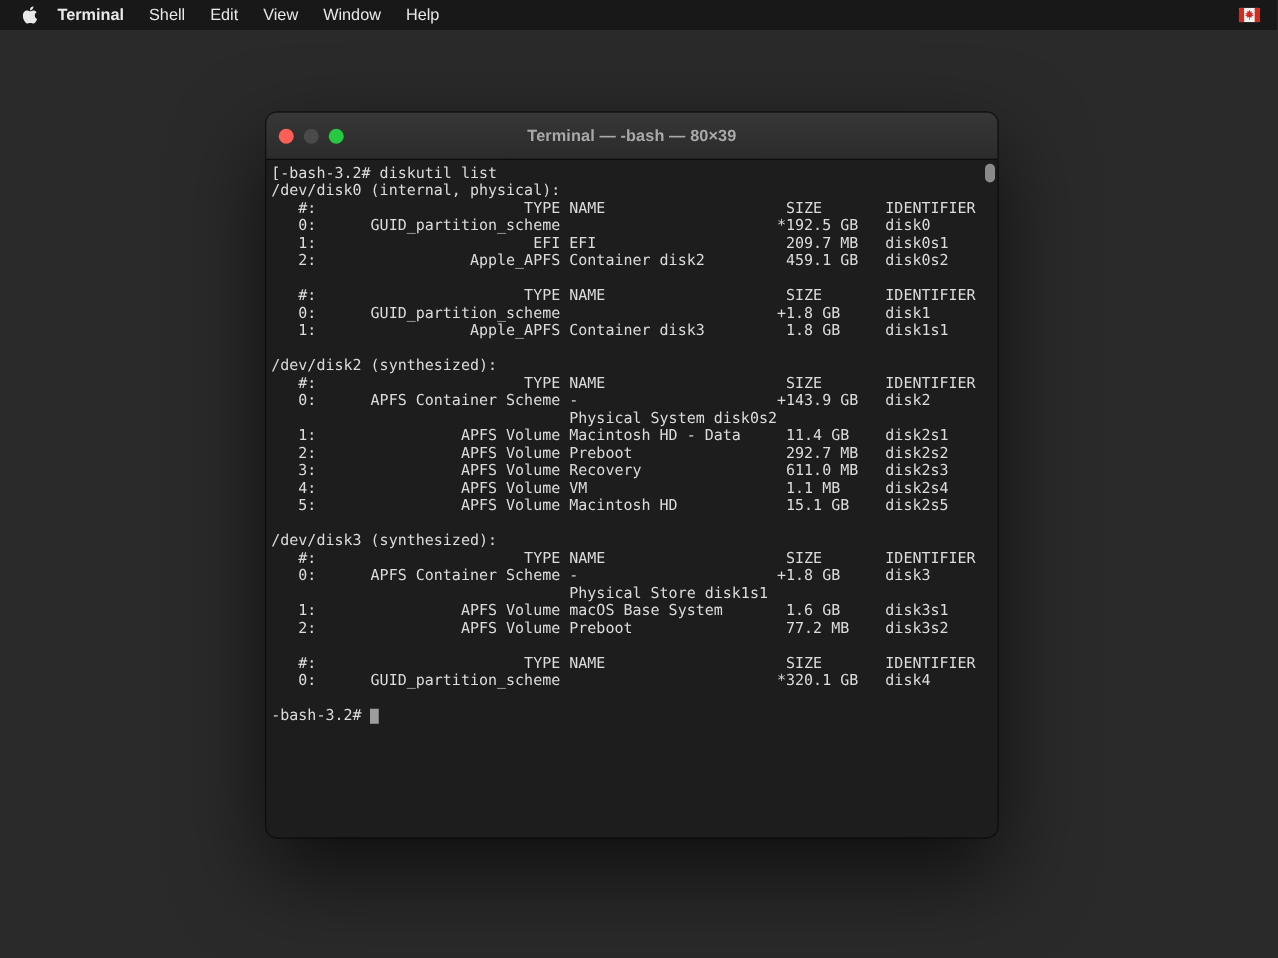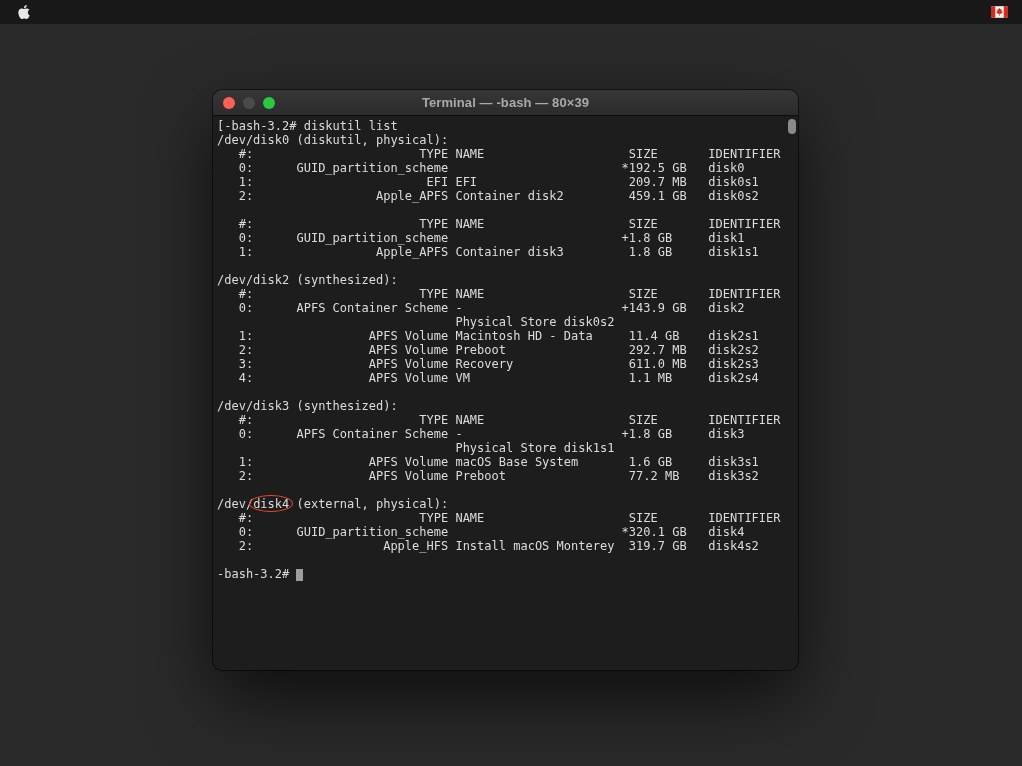--- a/index.html
+++ b/index.html
@@ -20,21 +20,21 @@
   .menu-spacer { flex: 1; }
   .flag { margin-right: 14px; display: flex; border-radius: 2px; overflow: hidden; }
 
   
   .window {
     position: absolute; left: 213px; top: 90px; width: 585px; height: 580px;
     border-radius: 9px; background: #1d1d1d; overflow: hidden;
     box-shadow: 0 28px 70px rgba(0,0,0,.65), 0 0 0 1px rgba(0,0,0,.55);
   }
   .titlebar {
-    height: 26px; background: linear-gradient(#373737, #2b2b2b);
+    height: 38px; background: linear-gradient(#373737, #2b2b2b);
     border-bottom: 1px solid #0d0d0d; position: relative;
     display: flex; align-items: center; justify-content: center;
   }
   .traffic { position: absolute; left: 10px; top: 0; bottom: 0; display: flex; align-items: center; gap: 8px; }
   .tl { width: 12px; height: 12px; border-radius: 50%; }
   .tl.red   { background: var(--close-red, #ff5f57); }
   .tl.gray  { background: var(--minimize-gray, #4a4a4a); }
   .tl.green { background: var(--zoom-green, #28c840); }
   .title { color: #a9a9a9; font-size: 13px; font-weight: 600; letter-spacing: .1px; }
 
@@ -54,20 +54,28 @@
 </style>
 </head>
 <body>
 
 <div class="menu-bar">
   <span class="apple">
     <svg viewBox="0 0 814 1000">
         <path d="M788.1 340.9c-5.8 4.5-108.2 62.2-108.2 190.5 0 148.4 130.3 200.9 134.2 202.2-.6 3.2-20.7 71.9-68.7 141.9-42.8 61.6-87.5 123.1-155.5 123.1s-85.5-39.5-164-39.5c-76.5 0-103.7 40.8-165.9 40.8s-105.6-57-155.5-127C46.7 790.7 0 663 0 541.8c0-194.4 126.4-297.5 250.8-297.5 66.1 0 121.2 43.4 162.7 43.4 39.5 0 101.1-46 176.3-46 28.5 0 130.9 2.6 198.3 99.2zm-234-181.5c31.1-36.9 53.1-88.1 53.1-139.3 0-7.1-.6-14.3-1.9-20.1-50.6 1.9-110.8 33.7-147.1 75.8-28.5 32.4-55.1 83.6-55.1 135.5 0 7.8 1.3 15.6 1.9 18.1 3.2.6 8.4 1.3 13.6 1.3 45.4 0 102.5-30.4 135.5-71.3z"></path>
       </svg>
   </span>
+  <nav id="menu-items">
+      <span class="menu-item bold">Terminal</span>
+      <span class="menu-item">Shell</span>
+      <span class="menu-item">Edit</span>
+      <span class="menu-item">View</span>
+      <span class="menu-item">Window</span>
+      <span class="menu-item">Help</span>
+    </nav>
   <span class="menu-spacer"></span>
   <span class="flag">
     <svg width="17" height="12" viewBox="0 0 16 11">
       <rect width="16" height="11" fill="#f2f2f2"></rect>
       <rect width="4" height="11" fill="var(--flag-red, #d52b1e)"></rect>
       <rect x="12" width="4" height="11" fill="var(--flag-red, #d52b1e)"></rect>
       <path d="M8 1.5 L8.7 3 L9.9 2.6 L9.4 4.2 L11 4 L10 5.3 L11.3 6 L9.6 6.4 L9.9 7.6 L8.3 7 L8.3 9 L7.7 9 L7.7 7 L6.1 7.6 L6.4 6.4 L4.7 6 L6 5.3 L5 4 L6.6 4.2 L6.1 2.6 L7.3 3 Z" fill="var(--flag-red, #d52b1e)"></path>
     </svg>
   </span>
 </div>
@@ -77,50 +85,49 @@
     <div class="traffic">
       <span class="tl red"></span>
       <span class="tl gray"></span>
       <span class="tl green"></span>
     </div>
     <div class="title">Terminal — -bash — 80×39</div>
   </div>
   <div class="term">
     <div id="term-lines">
         <div class="term-line">[-bash-3.2# diskutil list                                                      ]</div>
-        <div class="term-line">/dev/disk0 (diskutil, physical):</div>
+        <div class="term-line">/dev/disk0 (internal, physical):</div>
         <div class="term-line">   #:                       TYPE NAME                    SIZE       IDENTIFIER</div>
         <div class="term-line">   0:      GUID_partition_scheme                        *192.5 GB   disk0</div>
         <div class="term-line">   1:                        EFI EFI                     209.7 MB   disk0s1</div>
         <div class="term-line">   2:                 Apple_APFS Container disk2         459.1 GB   disk0s2</div>
         <div class="term-line"></div>
         <div class="term-line">   #:                       TYPE NAME                    SIZE       IDENTIFIER</div>
         <div class="term-line">   0:      GUID_partition_scheme                        +1.8 GB     disk1</div>
         <div class="term-line">   1:                 Apple_APFS Container disk3         1.8 GB     disk1s1</div>
         <div class="term-line"></div>
         <div class="term-line">/dev/disk2 (synthesized):</div>
         <div class="term-line">   #:                       TYPE NAME                    SIZE       IDENTIFIER</div>
         <div class="term-line">   0:      APFS Container Scheme -                      +143.9 GB   disk2</div>
-        <div class="term-line">                                 Physical Store disk0s2</div>
+        <div class="term-line">                                 Physical System disk0s2</div>
         <div class="term-line">   1:                APFS Volume Macintosh HD - Data     11.4 GB    disk2s1</div>
         <div class="term-line">   2:                APFS Volume Preboot                 292.7 MB   disk2s2</div>
         <div class="term-line">   3:                APFS Volume Recovery                611.0 MB   disk2s3</div>
         <div class="term-line">   4:                APFS Volume VM                      1.1 MB     disk2s4</div>
+        <div class="term-line">   5:                APFS Volume Macintosh HD            15.1 GB    disk2s5</div>
         <div class="term-line"></div>
         <div class="term-line">/dev/disk3 (synthesized):</div>
         <div class="term-line">   #:                       TYPE NAME                    SIZE       IDENTIFIER</div>
         <div class="term-line">   0:      APFS Container Scheme -                      +1.8 GB     disk3</div>
         <div class="term-line">                                 Physical Store disk1s1</div>
         <div class="term-line">   1:                APFS Volume macOS Base System       1.6 GB     disk3s1</div>
         <div class="term-line">   2:                APFS Volume Preboot                 77.2 MB    disk3s2</div>
         <div class="term-line"></div>
-        <div class="term-line">/dev/<span class="circled">disk4</span> (external, physical):</div>
         <div class="term-line">   #:                       TYPE NAME                    SIZE       IDENTIFIER</div>
         <div class="term-line">   0:      GUID_partition_scheme                        *320.1 GB   disk4</div>
-        <div class="term-line">   2:                  Apple_HFS Install macOS Monterey  319.7 GB   disk4s2</div>
         <div class="term-line"></div>
         <div class="term-line">-bash-3.2# <span class="cursor"></span></div>
       </div>
     <div class="scrollbar">
       <div class="thumb"></div>
     </div>
   </div>
 </div>
 
 </body></html>

